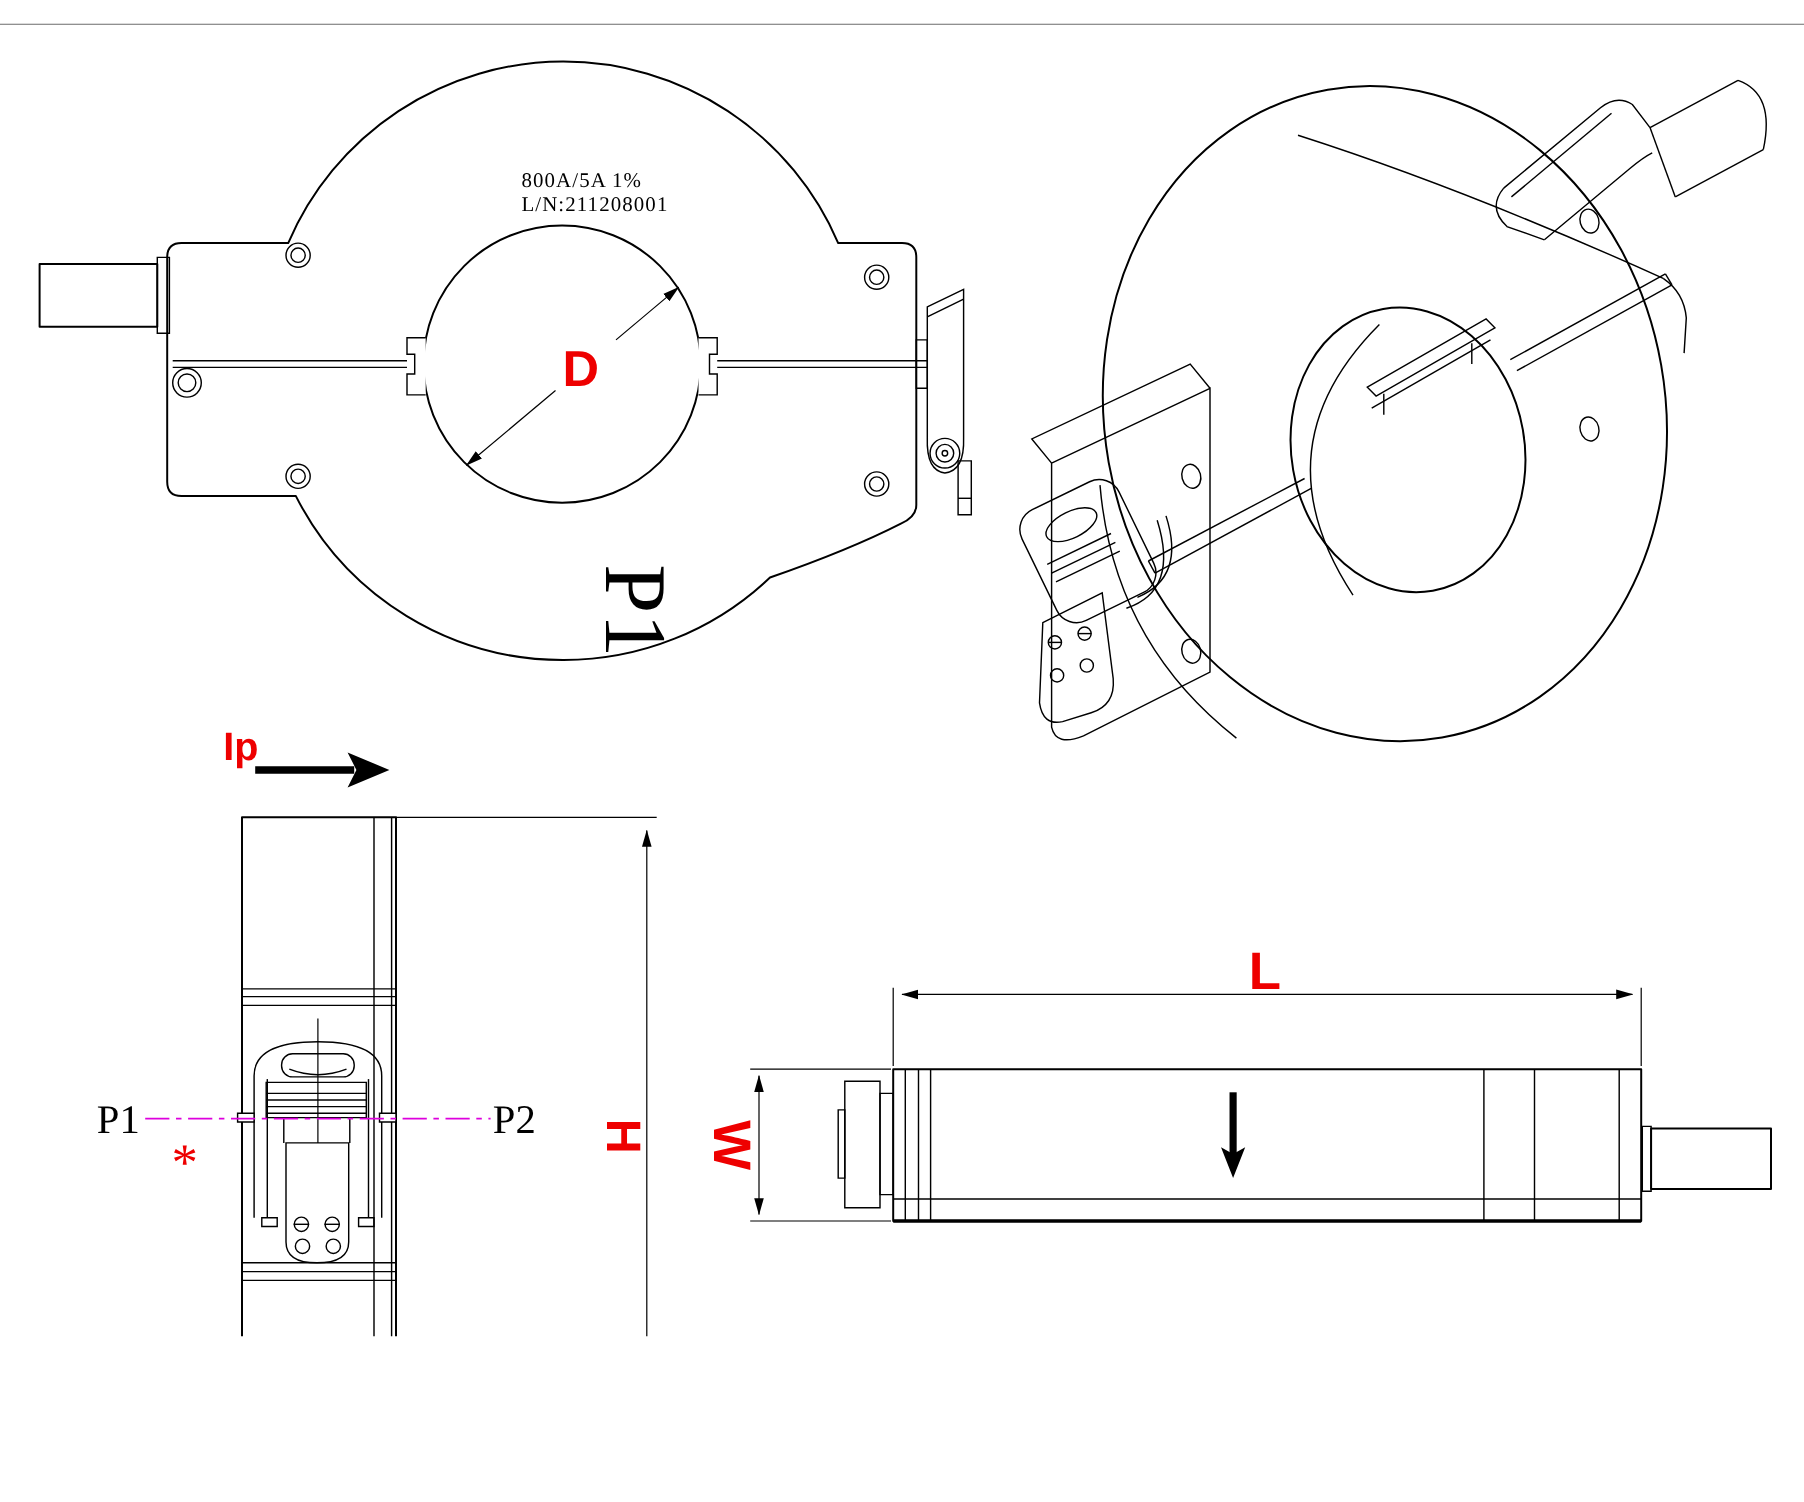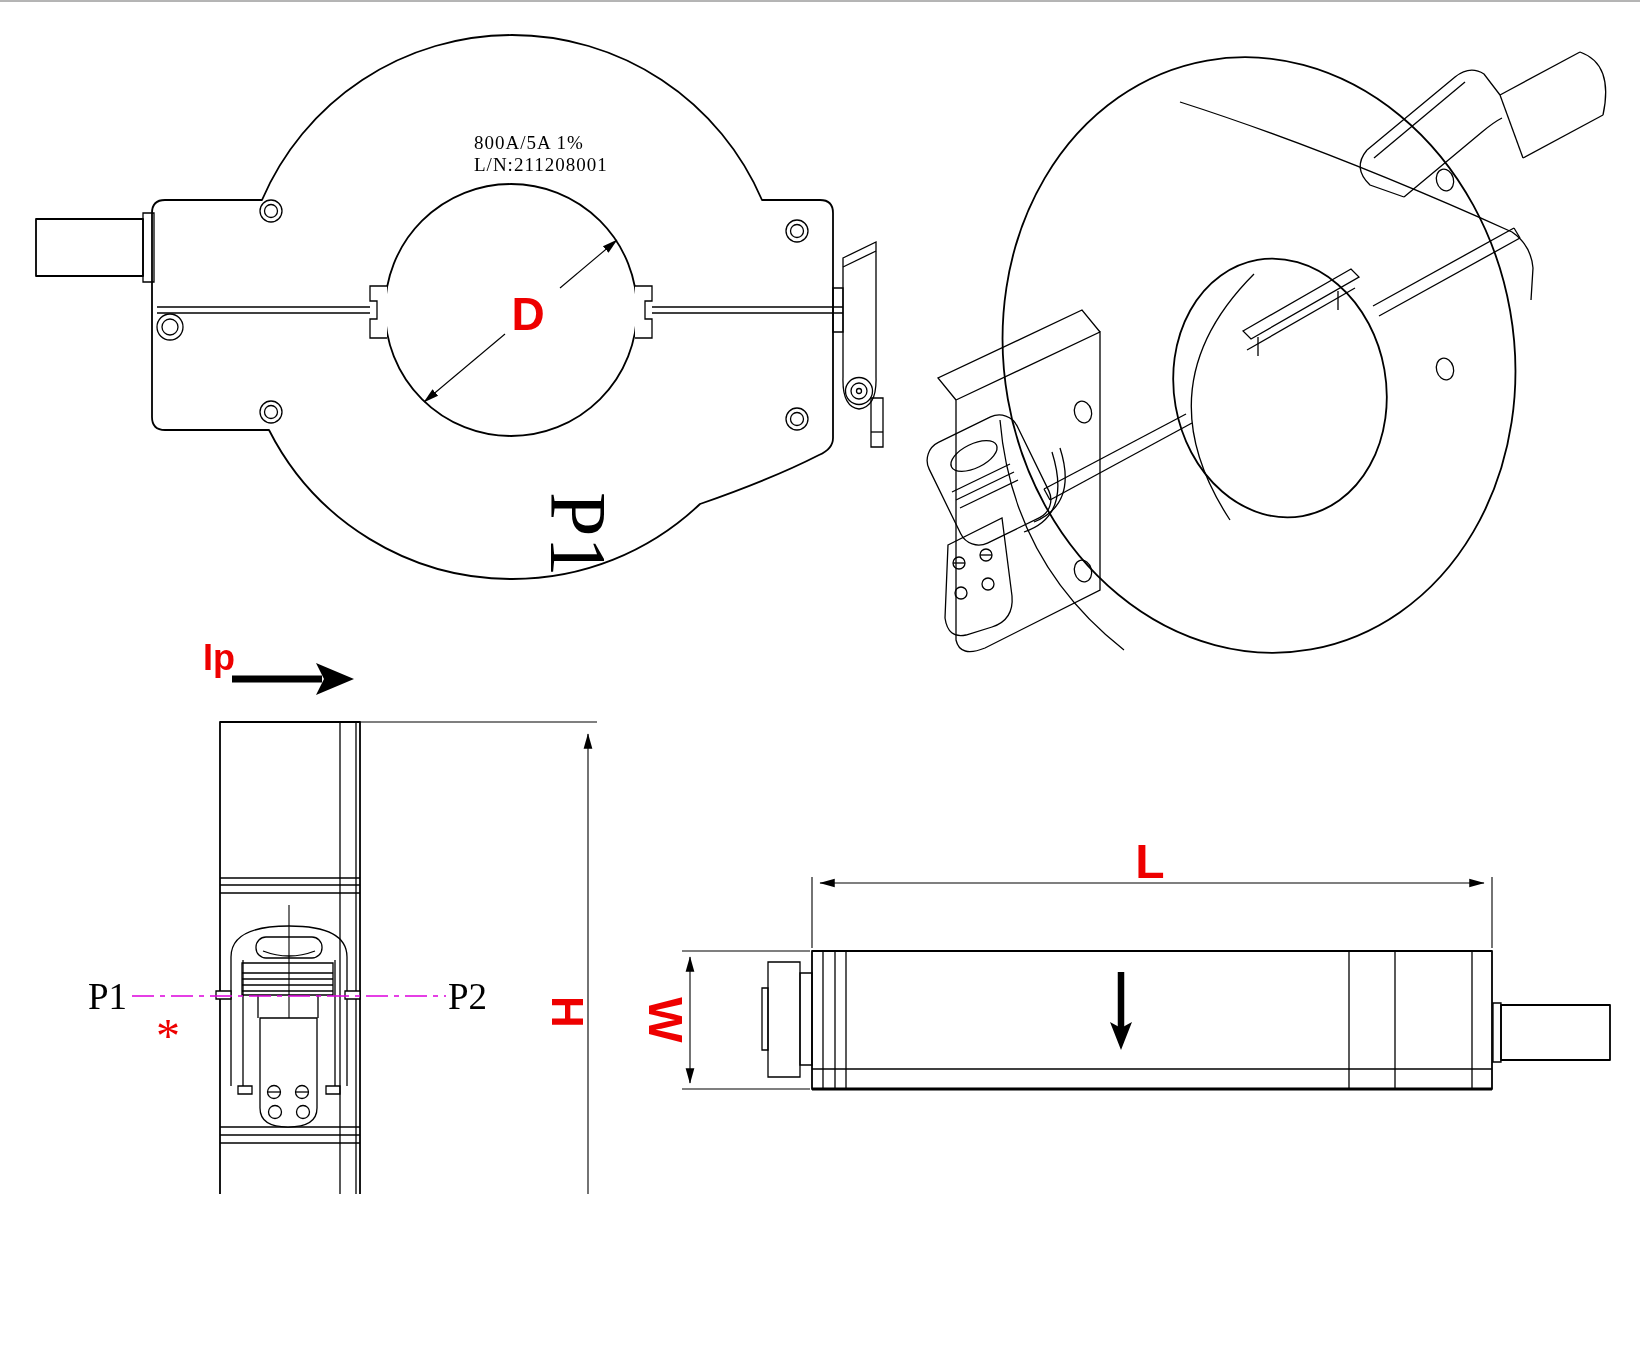--- a/index.html
+++ b/index.html
@@ -1,17 +1,17 @@
 <!DOCTYPE html>
 <html><head>
 <meta charset="utf-8">
 <style>
   html,body{margin:0;padding:0;background:#ffffff;}
   .sheet{position:relative;width:1640px;height:1194px;background:#ffffff;overflow:hidden;
-         font-family:"Liberation Serif", serif;}
+         font-family:"Liberation Serif", serif;margin-top:21px;}
   .sheet svg{position:absolute;left:0;top:0;}
   svg *{vector-effect:non-scaling-stroke;}
   .ln{stroke:#000;fill:none;stroke-width:1.8;stroke-linecap:round;stroke-linejoin:round;}
   .thin{stroke:#000;fill:none;stroke-width:1.1;}
   .det{stroke:#000;fill:none;stroke-width:1.3;}
   .wfill{fill:#ffffff;}
   .dim{stroke:#000;fill:none;stroke-width:1.1;}
   .redtxt{fill:#ee0000;font-family:"Liberation Sans",sans-serif;font-weight:bold;}
   .blktxt{fill:#000;font-family:"Liberation Serif",serif;}
   .cadtxt{fill:#000;font-family:"Liberation Serif",serif;letter-spacing:1px;}

